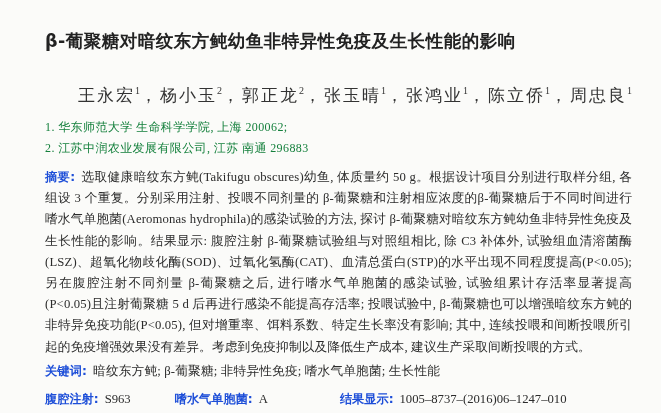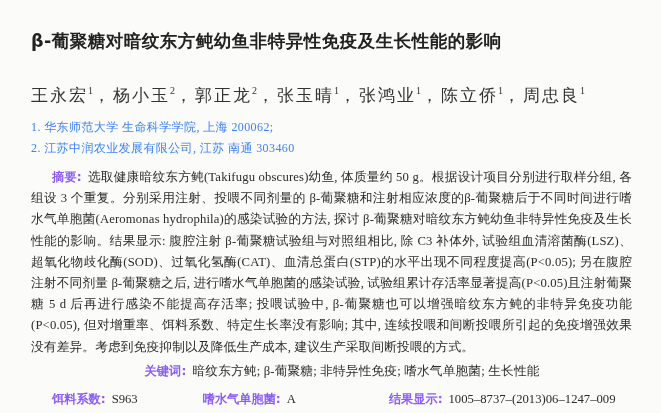--- a/index.html
+++ b/index.html
@@ -7,80 +7,79 @@
     width: 661px;
     height: 413px;
     background: #fbfbf9;
     color: #2b2b2b;
     font-family: "Liberation Serif", "DejaVu Serif", serif;
     overflow: hidden;
     position: relative;
   }
   .page {
     position: absolute;
-    left: 31px;
+    left: 45px;
     right: 29px;
     top: 0;
   }
   .title {
     margin: 0;
     padding-top: 29px;
     font-family: "DejaVu Sans", "Liberation Sans", sans-serif;
     font-weight: bold;
     font-size: 17.5px;
     line-height: 24px;
     letter-spacing: 0.5px;
     color: #222;
   }
   .authors {
     margin-top: 31px;
     font-size: 17px;
     line-height: 24px;
     letter-spacing: 2px;
     color: #333;
     white-space: nowrap;
+    text-align: right;
   }
   .authors sup {
     font-size: 10px;
     letter-spacing: 0;
     line-height: 0;
   }
   .author-sep {
     letter-spacing: 0;
     margin-right: 3px;
   }
   .affiliations {
     margin-top: 9px;
     font-size: 12px;
     line-height: 21px;
     letter-spacing: 0.4px;
-    color: #3b82f6;
+    color: #15803d;
   }
   .abstract {
     margin: 8px 0 0 0;
     font-size: 12.7px;
     line-height: 21.2px;
     text-align: justify;
     letter-spacing: 0.15px;
   }
   .label {
     font-family: "DejaVu Sans", "Liberation Sans", sans-serif;
     font-weight: bold;
     font-size: 12.2px;
     margin-right: 6px;
-    color: #8b5cf6;
-    margin-left: 21px;
+    color: #1d4ed8;
   }
   .italic { }
   .keywords {
     margin: 3px 0 0 0;
     font-size: 12.7px;
     line-height: 20px;
     letter-spacing: 0.15px;
-    text-align: center;
   }
   .footer {
     margin-top: 8px;
     font-size: 12.7px;
     line-height: 20px;
     white-space: nowrap;
   }
   .footer-item { display: inline-block; }
   .footer-item + .footer-item { margin-left: 44px; }
   .footer-item:last-child { margin-left: 72px; }
@@ -89,26 +88,26 @@
 <body>
 
 <div class="page">
 
   <h1 class="title">β-葡聚糖对暗纹东方鲀幼鱼非特异性免疫及生长性能的影响</h1>
 
   <div class="authors"><span>王永宏<sup>1</sup></span><span class="author-sep">，</span><span>杨小玉<sup>2</sup></span><span class="author-sep">，</span><span>郭正龙<sup>2</sup></span><span class="author-sep">，</span><span>张玉晴<sup>1</sup></span><span class="author-sep">，</span><span>张鸿业<sup>1</sup></span><span class="author-sep">，</span><span>陈立侨<sup>1</sup></span><span class="author-sep">，</span><span>周忠良<sup>1</sup></span></div>
 
   <div class="affiliations">
       <div>1. 华东师范大学 生命科学学院, 上海 200062;</div>
-      <div>2. 江苏中润农业发展有限公司, 江苏 南通 303460</div>
+      <div>2. 江苏中润农业发展有限公司, 江苏 南通 296883</div>
     </div>
 
   <p class="abstract">
     <span class="label">摘要:</span><span><span>选取健康暗纹东方鲀(</span><span class="italic">Takifugu obscures</span><span>)幼鱼, 体质量约 50 g。根据设计项目分别进行取样分组, 各组设 3 个重复。分别采用注射、投喂不同剂量的 β-葡聚糖和注射相应浓度的β-葡聚糖后于不同时间进行嗜水气单胞菌(</span><span class="italic">Aeromonas hydrophila</span><span>)的感染试验的方法, 探讨 β-葡聚糖对暗纹东方鲀幼鱼非特异性免疫及生长性能的影响。结果显示: 腹腔注射 β-葡聚糖试验组与对照组相比, 除 C3 补体外, 试验组血清溶菌酶(LSZ)、超氧化物歧化酶(SOD)、过氧化氢酶(CAT)、血清总蛋白(STP)的水平出现不同程度提高(</span><span class="italic">P</span><span>&lt;0.05); 另在腹腔注射不同剂量 β-葡聚糖之后, 进行嗜水气单胞菌的感染试验, 试验组累计存活率显著提高(</span><span class="italic">P</span><span>&lt;0.05)且注射葡聚糖 5 d 后再进行感染不能提高存活率; 投喂试验中, β-葡聚糖也可以增强暗纹东方鲀的非特异免疫功能(</span><span class="italic">P</span><span>&lt;0.05), 但对增重率、饵料系数、特定生长率没有影响; 其中, 连续投喂和间断投喂所引起的免疫增强效果没有差异。考虑到免疫抑制以及降低生产成本, 建议生产采取间断投喂的方式。</span></span>
   </p>
 
   <p class="keywords">
     <span class="label">关键词:</span><span>暗纹东方鲀; β-葡聚糖; 非特异性免疫; 嗜水气单胞菌; 生长性能</span>
   </p>
 
-  <div class="footer"><span class="footer-item"><span class="label">饵料系数:</span><span>S963</span></span><span class="footer-item"><span class="label">嗜水气单胞菌:</span><span>A</span></span><span class="footer-item"><span class="label">结果显示:</span><span>1005–8737–(2013)06–1247–009</span></span></div>
+  <div class="footer"><span class="footer-item"><span class="label">腹腔注射:</span><span>S963</span></span><span class="footer-item"><span class="label">嗜水气单胞菌:</span><span>A</span></span><span class="footer-item"><span class="label">结果显示:</span><span>1005–8737–(2016)06–1247–010</span></span></div>
 
 </div>
 
 </body></html>

